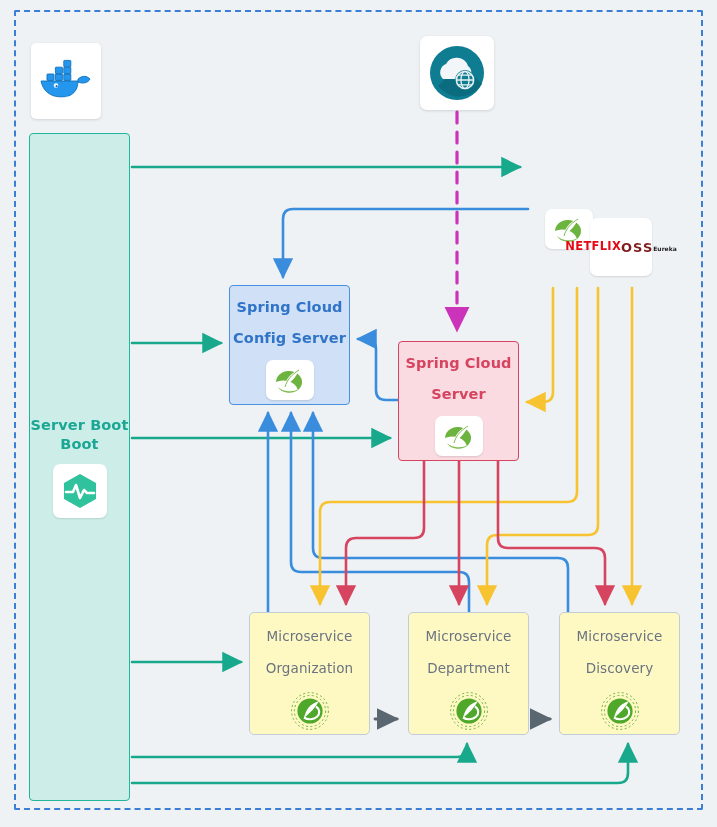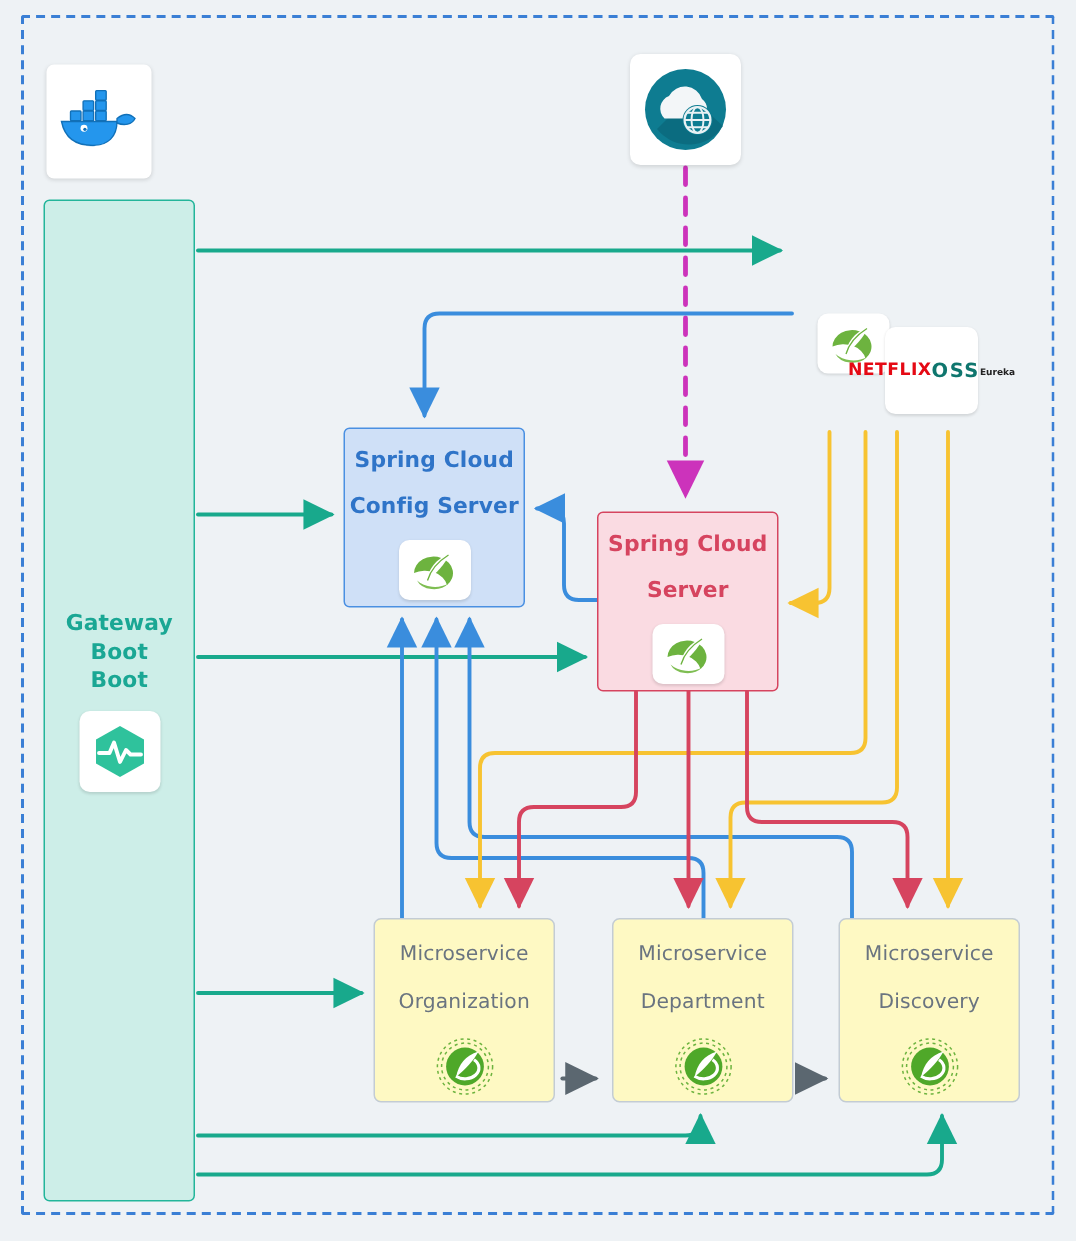--- a/index.html
+++ b/index.html
@@ -36,21 +36,21 @@
   #ms1{left:249px;} #ms2{left:408px;} #ms3{left:559px;}
   
   .tile{position:absolute;background:#fff;border-radius:5px;display:flex;align-items:center;justify-content:center;
     box-shadow:0 1px 3px rgba(0,0,0,.13);}
   #dockerTile{left:31px;top:43px;width:70px;height:76px;}
   #cloudTile{left:420px;top:36px;width:74px;height:74px;border-radius:7px;}
   #sdSpring{position:absolute;left:545px;top:209px;width:48px;height:40px;}
   #sdNetflix{position:absolute;left:590px;top:218px;width:62px;height:58px;}
   .nf{display:flex;flex-direction:row;align-items:center;justify-content:center;line-height:1;}
   .nf .n1{color:#e50914;font-weight:800;font-size:11.5px;letter-spacing:.3px;font-family:"DejaVu Sans",sans-serif;}
-  .nf .n2{color:#0f766e;font-weight:800;font-size:13px;letter-spacing:1px;margin-top:1px;}
+  .nf .n2{color:#7f1d1d;font-weight:800;font-size:13px;letter-spacing:1px;margin-top:1px;}
   .nf .n3{color:#222;font-weight:700;font-size:6px;margin-top:3px;}
 </style>
 </head>
 <body>
 
 <div id="stage">
 
   <div class="boundary"></div>
 
   <svg id="wires" viewBox="0 0 717 827">
@@ -144,21 +144,21 @@
       <path d="M12,44 L34,22 L56,42 A27,27 0 0 1 12,44 Z" fill="#0b6a7d" opacity="0.85"></path>
       <path d="M17,37 a9,9 0 0 1 3,-15 a12,12 0 0 1 22,2 a8,8 0 0 1 0,13 Z" fill="#f3f6f8"></path>
       <circle cx="39" cy="38" r="10" fill="#0e7c91"></circle>
       <circle cx="39" cy="38" r="8.6" fill="none" stroke="#e9f1f4" stroke-width="1.5"></circle>
       <ellipse cx="39" cy="38" rx="4" ry="8.6" fill="none" stroke="#e9f1f4" stroke-width="1.3"></ellipse>
       <path d="M30.6,38 H47.4 M31.7,33.2 H46.3 M31.7,42.8 H46.3" stroke="#e9f1f4" stroke-width="1.3" fill="none"></path>
     </svg>
   </div>
 
   <div class="node" id="sba">
-    <div class="ttl">Gateway Boot</div>
+    <div class="ttl">Server Boot</div>
     <div class="ttl">Boot</div>
     <div class="logobox">
       <svg width="42" height="42" viewBox="0 0 42 42">
         <path d="M21,4 L37,13 L37,29 L21,38 L5,29 L5,13 Z" fill="#2fc29c"></path>
         <path d="M7,22 H14 L17,15 L21,28 L25,20 L28,23 H35" fill="none" stroke="#fff" stroke-width="2.6" stroke-linecap="round" stroke-linejoin="round"></path>
       </svg>
     </div>
   </div>
 
   <div class="logobox" id="sdSpring">

